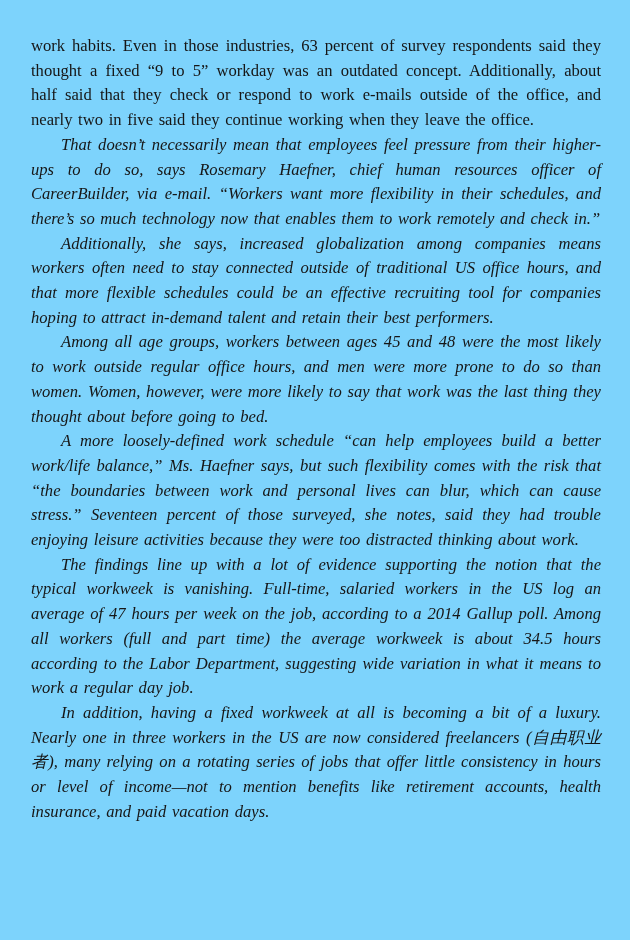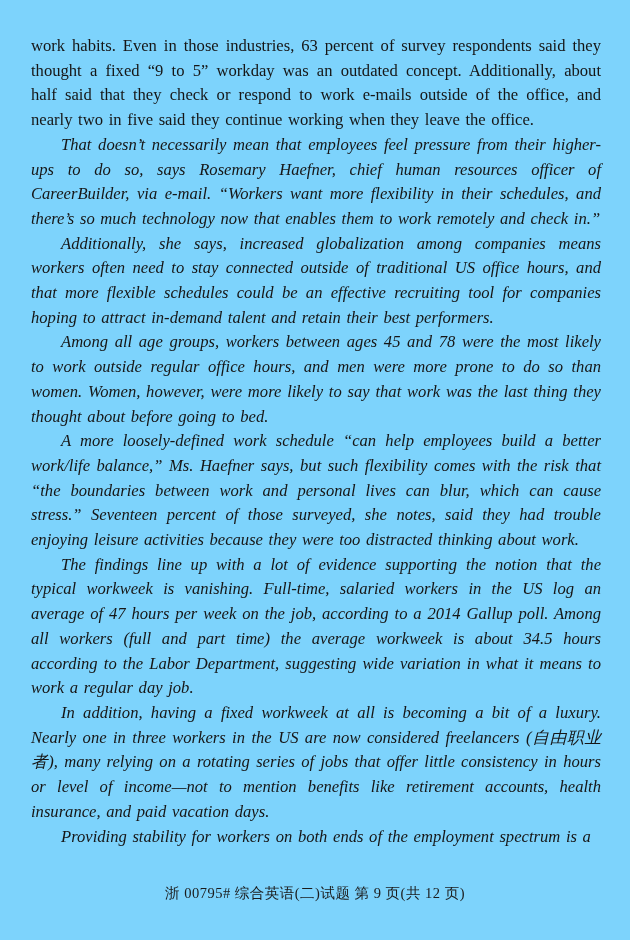--- a/index.html
+++ b/index.html
@@ -45,20 +45,18 @@
   }
 </style>
 </head>
 <body>
 
 <div class="page">
   <main class="page-body">
     <p class="para">work habits. Even in those industries, 63 percent of survey respondents said they thought a fixed “9 to 5” workday was an outdated concept.  Additionally, about half said that they check or respond to work e-mails outside of the office, and nearly two in five said they continue working when they leave the office.</p>
     <p class="para indent">That doesn’t necessarily mean that employees feel pressure from their higher-ups to do so, says Rosemary Haefner, chief human resources officer of CareerBuilder, via e-mail. “Workers want more flexibility in their schedules, and there’s so much technology now that enables them to work remotely and check in.”</p>
     <p class="para indent">Additionally, she says, increased globalization among companies means workers often need to stay connected outside of traditional US office hours, and that more flexible schedules could be an effective recruiting tool for companies hoping to attract in-demand talent and retain their best performers.</p>
-    <p class="para indent">Among all age groups, workers between ages 45 and 78 were the most likely to work outside regular office hours, and men were more prone to do so than women. Women, however, were more likely to say that work was the last thing they thought about before going to bed.</p>
+    <p class="para indent">Among all age groups, workers between ages 45 and 48 were the most likely to work outside regular office hours, and men were more prone to do so than women. Women, however, were more likely to say that work was the last thing they thought about before going to bed.</p>
     <p class="para indent">A more loosely-defined work schedule “can help employees build a better work/life balance,” Ms. Haefner says, but such flexibility comes with the risk that “the boundaries between work and personal lives can blur, which can cause stress.” Seventeen percent of those surveyed, she notes, said they had trouble enjoying leisure activities because they were too distracted thinking about work.</p>
     <p class="para indent">The findings line up with a lot of evidence supporting the notion that the typical workweek is vanishing. Full-time, salaried workers in the US log an average of 47 hours per week on the job, according to a 2014 Gallup poll.  Among all workers (full and part time) the average workweek is about 34.5 hours according to the Labor Department, suggesting wide variation in what it means to work a regular day job.</p>
     <p class="para indent">In addition, having a fixed workweek at all is becoming a bit of a luxury. Nearly one in three workers in the US are now considered freelancers (自由职业者), many relying on a rotating series of jobs that offer little consistency in hours or level of income—not to mention benefits like retirement accounts, health insurance, and paid vacation days.</p>
-    <p class="para indent">Providing stability for workers on both ends of the employment spectrum is a</p>
   </main>
-  <footer class="page-footer">浙 00795# 综合英语(二)试题 第 9 页(共 12 页)</footer>
 </div>
 
 </body></html>

